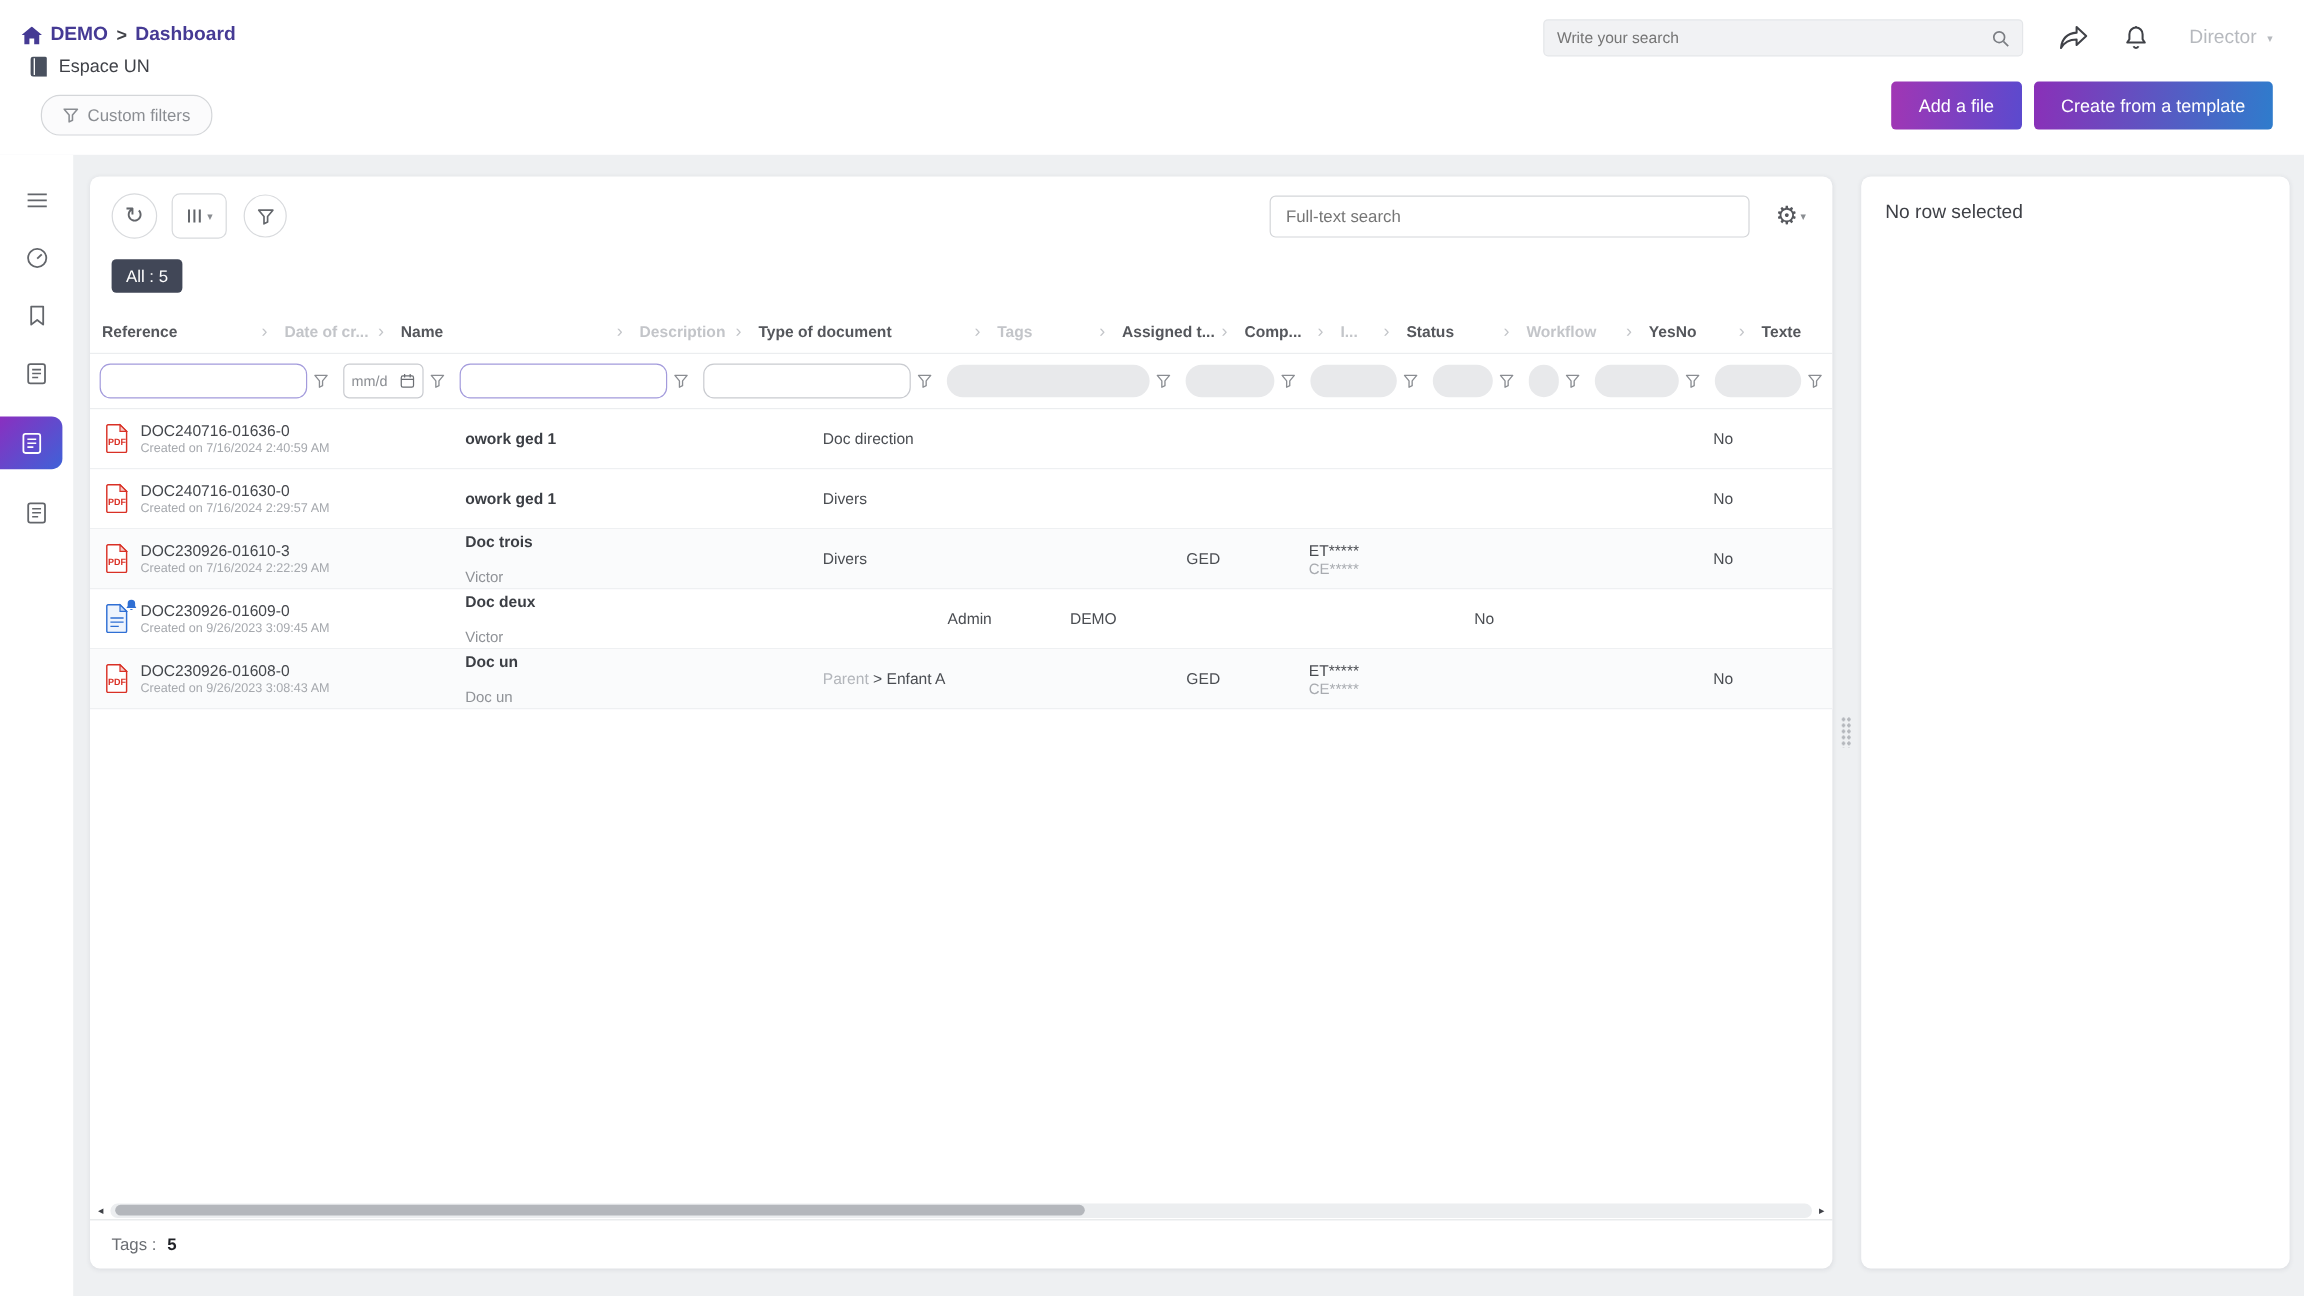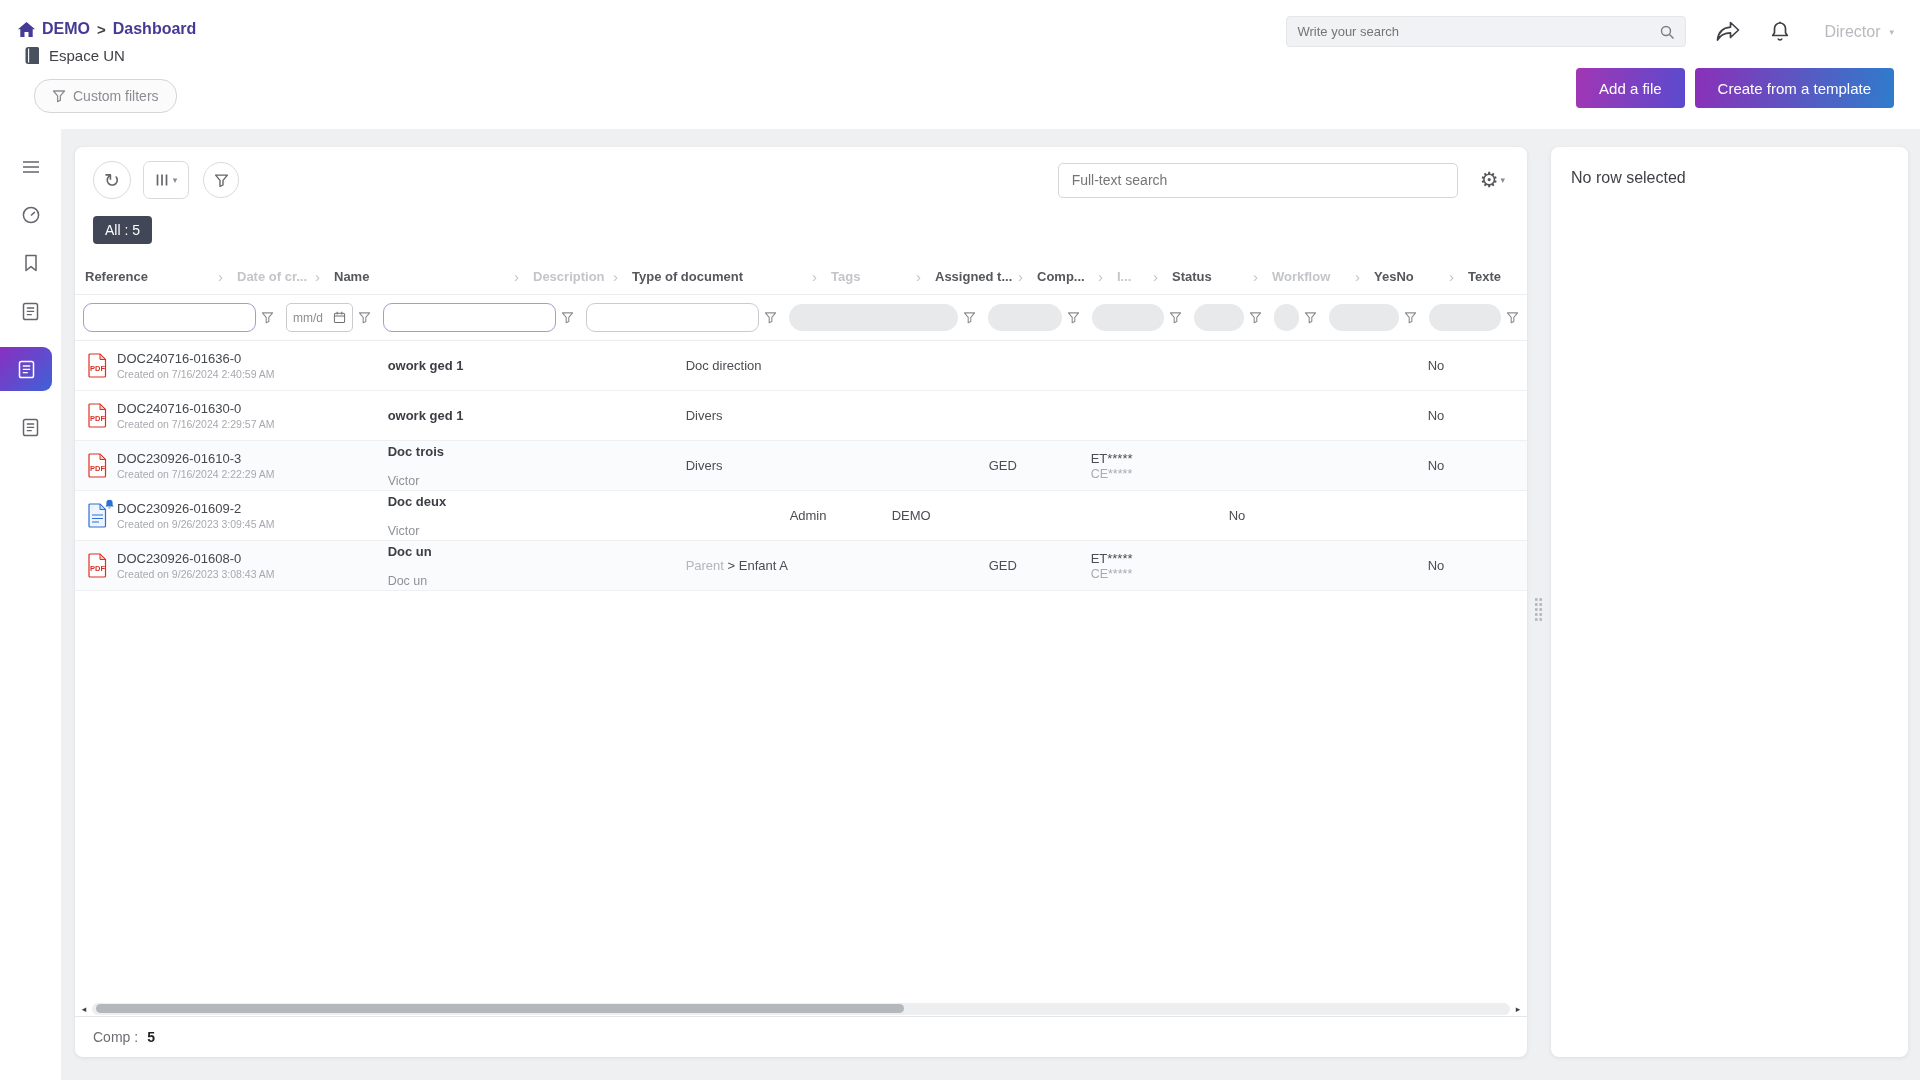--- a/index.html
+++ b/index.html
@@ -440,21 +440,21 @@
                     <path d="M3 1h10l5.5 5.5V23a1 1 0 0 1-1 1H3a1 1 0 0 1-1-1V2a1 1 0 0 1 1-1z" fill="#eef4fd" stroke="#2f6fd4" stroke-width="1.2"></path>
                     <path d="M13 1l5.5 5.5H13z" fill="#c3d8f7" stroke="#2f6fd4" stroke-width="1"></path>
                     <path d="M5 12h11M5 15.5h11M5 19h7" stroke="#2f6fd4" stroke-width="1.1"></path>
                   </svg>
                   <svg class="bell-badge" width="11" height="11" viewBox="0 0 12 12">
                     <path d="M6 .8a3.4 3.4 0 0 1 3.4 3.4v2.4l1.1 1.7H1.5l1.1-1.7V4.2A3.4 3.4 0 0 1 6 .8z" fill="#2f6fd4"></path>
                     <path d="M4.6 9.3a1.5 1.5 0 0 0 2.8 0z" fill="#2f6fd4"></path>
                   </svg>
                 </span>
                 <div>
-                  <div class="refno">DOC230926-01609-2</div>
+                  <div class="refno">DOC230926-01609-0</div>
                   <div class="created">Created on 9/26/2023 3:09:45 AM</div>
                 </div>
               </div>
               <div class="c" style="flex:0 0 97px"></div>
               <div class="c" style="flex:0 0 199px">
                 <div class="nm">Doc deux</div>
                 <div class="nms">Victor</div>
               </div>
               <div class="c" style="flex:0 0 99px"></div>
               <div class="c" style="flex:0 0 104px"></div>
@@ -506,21 +506,21 @@
           </div>
       </div>
       <div class="hscroll">
         <span class="harrow">◂</span>
         <div class="htrack">
             <div class="hthumb"></div>
           </div>
         <span class="harrow">▸</span>
       </div>
       <div class="panel-footer">
-        <span class="rows-label">Comp :</span>
+        <span class="rows-label">Tags :</span>
         <span class="rows-count">5</span>
       </div>
     </section>
 
     <div class="grip"></div>
 
     <aside class="detail-panel">
       <div class="detail-empty">No row selected</div>
     </aside>
   </div>

